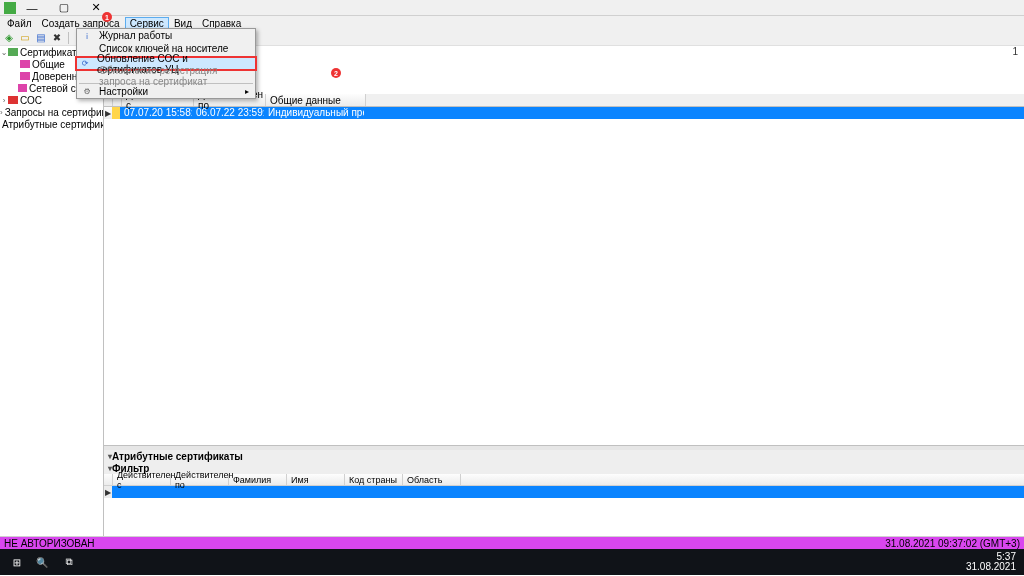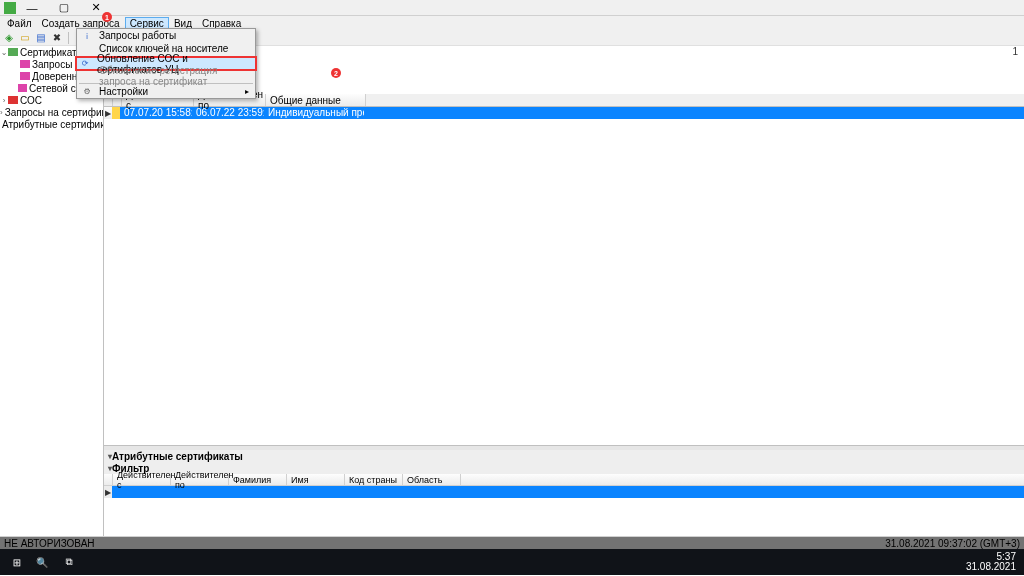--- a/index.html
+++ b/index.html
@@ -58,21 +58,21 @@
   
   .dropdown { position: absolute; top: 28px; left: 76px; width: 180px; background: #f0f0f0; border: 1px solid #999; box-shadow: 2px 2px 4px rgba(0,0,0,0.3); z-index: 50; }
   .dd-item { height: 13px; display: flex; align-items: center; padding: 0 6px 0 22px; font-size: 10px; position: relative; }
   .dd-icon { position: absolute; left: 4px; width: 12px; height: 10px; display: flex; align-items: center; justify-content: center; font-size: 8px; }
   .dd-sep { height: 1px; background: #c0c0c0; margin: 1px 2px; }
   .dd-item.highlighted { background: #cde8ff; border: 2px solid #e33; margin: -2px; padding: 0 4px 0 20px; height: 15px; }
   .dd-item.disabled { color: #888; }
   .dd-arrow { position: absolute; right: 6px; font-size: 8px; }
   
   
-  .statusbar { height: 13px; background: #737373; border-top: 1px solid #d0d0d0; display: flex; align-items: center; padding: 0 4px; font-size: 10px; }
+  .statusbar { height: 13px; background: #d946ef; border-top: 1px solid #d0d0d0; display: flex; align-items: center; padding: 0 4px; font-size: 10px; }
   .statusbar .spacer { flex: 1; }
   
   
   .taskbar { height: 26px; background: #101318; display: flex; align-items: center; color: #fff; font-size: 9px; padding: 0 4px; }
   .task-btn { width: 26px; height: 22px; display: flex; align-items: center; justify-content: center; color: #fff; }
   .task-spacer { flex: 1; }
   .task-clock { text-align: right; font-size: 9px; line-height: 10px; padding-right: 4px; }
 </style>
 </head>
 <body>
@@ -102,21 +102,21 @@
   <span class="tool-btn" style="color:#333;">✖</span>
   <span class="tool-sep"></span>
   <span class="tool-btn" style="color:#7ac;">▥</span>
   <span class="tool-sep"></span>
   <span class="tool-btn" style="color:#c80;">▣</span>
 </div>
 
 <div class="dropdown">
   <div class="dd-item">
     <span class="dd-icon" style="color:#36c;">ℹ</span>
-    <span>Запросы работы</span>
+    <span>Журнал работы</span>
   </div>
   <div class="dd-item">
     <span>Список ключей на носителе</span>
   </div>
   <div class="dd-sep"></div>
   <div class="dd-item highlighted">
     <span class="dd-icon" style="left:2px;color:#36c;">⟳</span>
     <span>Обновление СОС и сертификатов УЦ</span>
   </div>
   <span class="callout-badge" style="top:39px; left:254px;">2</span>
@@ -136,21 +136,21 @@
   <div class="sidebar">
     <div class="tree-item">
       <span class="tree-expand">⌄</span>
       <span class="tree-icon green"></span>
       <span>Сертификаты</span>
     </div>
     <div class="tree-item">
       <span class="tree-indent"></span>
         <span class="tree-indent"></span>
       <span class="tree-icon folder"></span>
-      <span>Запросы</span>
+      <span>Общие</span>
     </div>
     <div class="tree-item">
       <span class="tree-indent"></span>
         <span class="tree-indent"></span>
       <span class="tree-icon folder"></span>
       <span>Доверенные</span>
     </div>
     <div class="tree-item">
       <span class="tree-indent"></span>
         <span class="tree-indent"></span>

